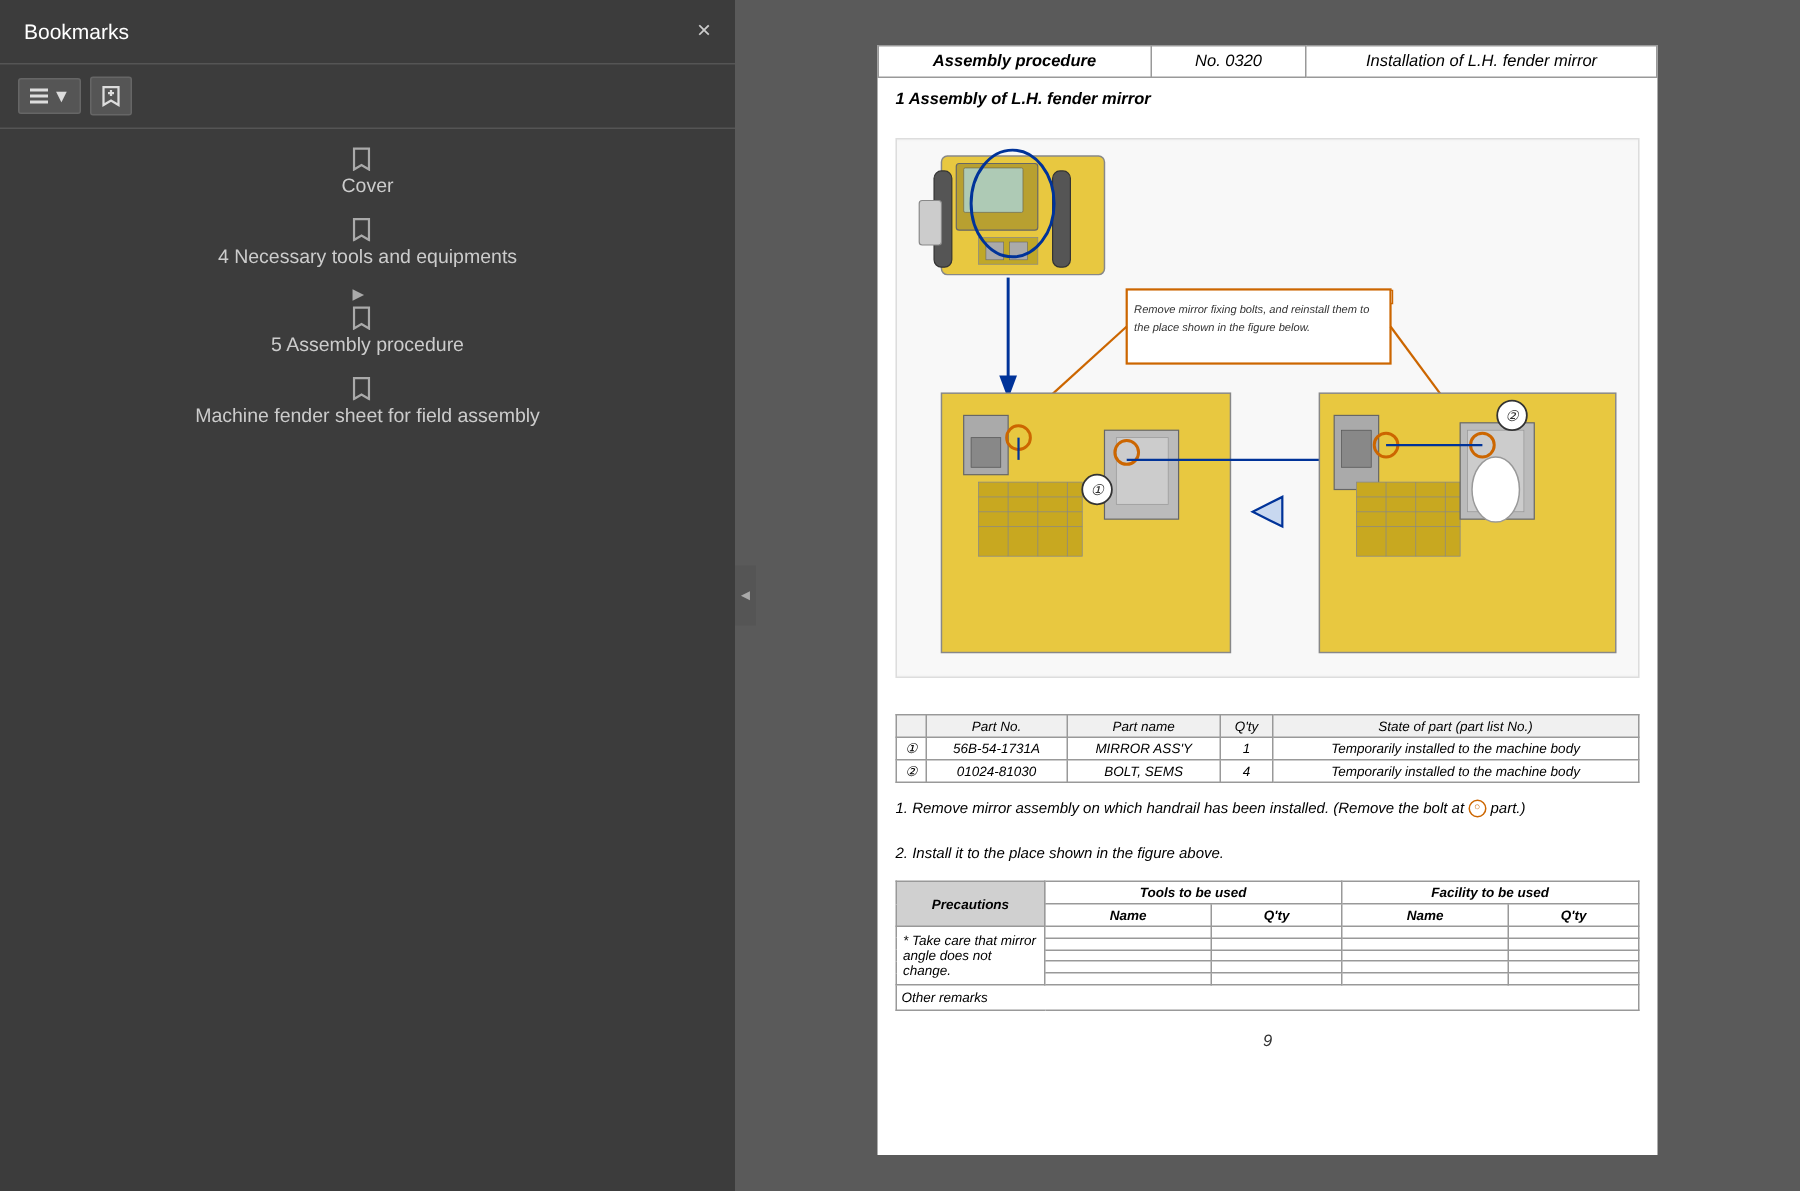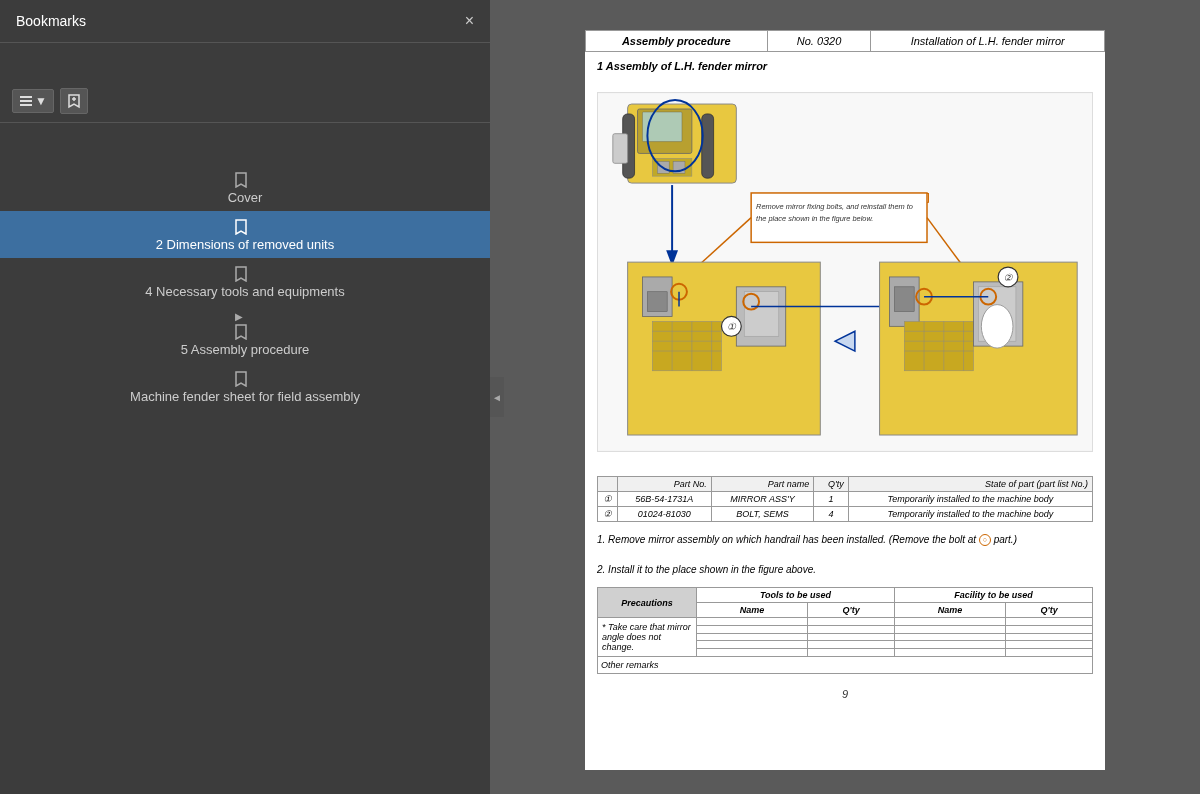--- a/index.html
+++ b/index.html
@@ -13,21 +13,20 @@
     }
 
     
     #bookmarks-panel {
       width: 490px;
       height: 794px;
       background: #3c3c3c;
       display: flex;
       flex-direction: column;
       flex-shrink: 0;
-      gap: 37px;
     }
 
     #bookmarks-header {
       display: flex;
       align-items: center;
       justify-content: space-between;
       padding: 12px 16px;
       border-bottom: 1px solid #555;
     }
 
@@ -221,21 +220,20 @@
 
     .parts-table th, .parts-table td {
       border: 1px solid #999;
       padding: 2px 4px;
       text-align: center;
     }
 
     .parts-table th {
       background: #f0f0f0;
       font-weight: normal;
-      text-align: right;
     }
 
     .parts-table .num-cell {
       width: 20px;
     }
 
     
     .instructions {
       font-size: 10px;
       margin-bottom: 10px;
@@ -300,29 +298,20 @@
       <span class="no-expand"></span>
       <span class="bookmark-icon">
         <svg width="12" height="16" viewBox="0 0 12 16">
             <path d="M1 1 h10 v14 l-5-3 -5 3 Z"></path>
           </svg>
       </span>
       <span>Cover</span>
     </div>
 
 
-    <div class="bookmark-item active">
-      <span class="no-expand"></span>
-      <span class="bookmark-icon">
-        <svg width="12" height="16" viewBox="0 0 12 16">
-            <path d="M1 1 h10 v14 l-5-3 -5 3 Z"></path>
-          </svg>
-      </span>
-      <span>2 Dimensions of removed units</span>
-    </div>
 
 
     <div class="bookmark-item">
       <span class="no-expand"></span>
       <span class="bookmark-icon">
         <svg width="12" height="16" viewBox="0 0 12 16">
             <path d="M1 1 h10 v14 l-5-3 -5 3 Z"></path>
           </svg>
       </span>
       <span>4 Necessary tools and equipments</span>

